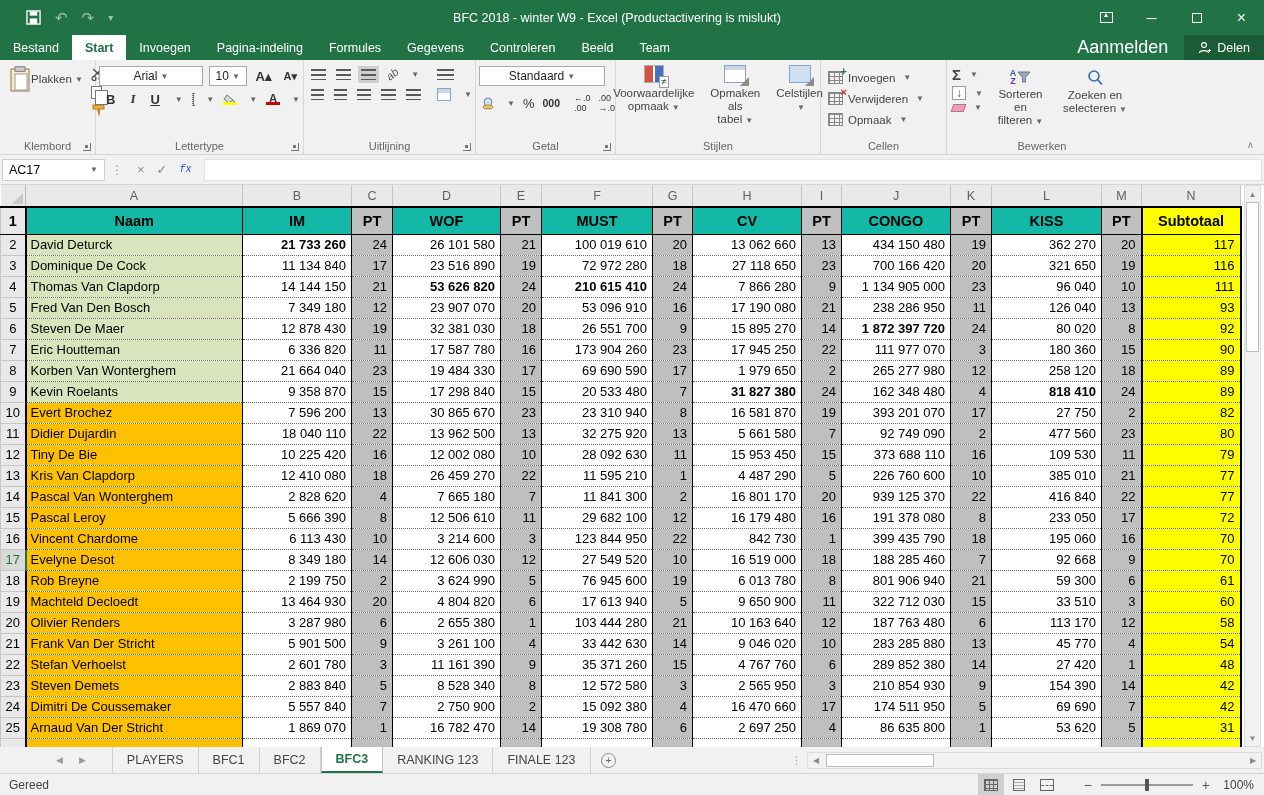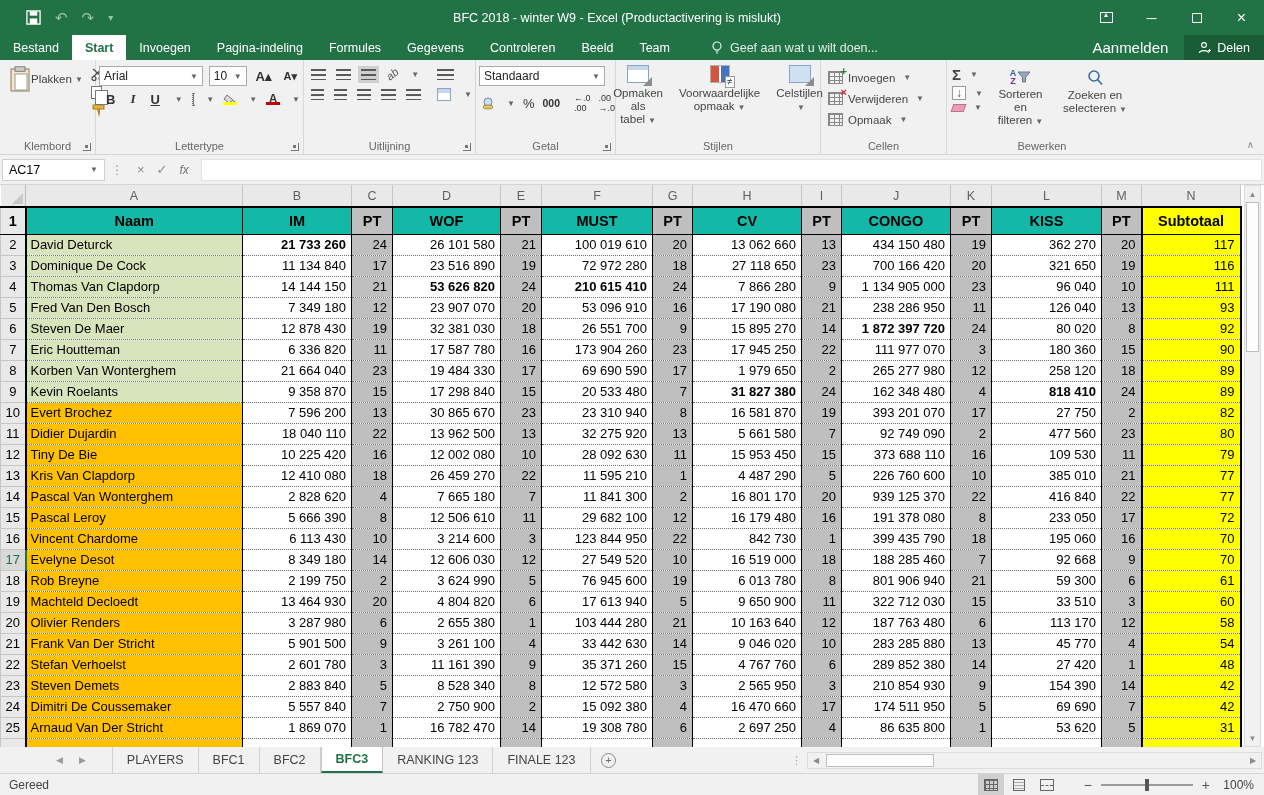--- a/index.html
+++ b/index.html
@@ -18,39 +18,39 @@
   .ribbon-display-icon { width:13px; height:11px; border:1px solid #fff; position:relative; }
   .ribbon-display-icon:before { content:"▴"; position:absolute; top:-3px; left:3px; font-size:8px; }
   .maxbox { width:10px; height:10px; border:1px solid #fff; }
 
   
   .tabrow { height:25px; background:#217346; display:flex; align-items:stretch; color:#fff; }
   .rtab { padding:0 13px; display:flex; align-items:center; font-size:12.5px; cursor:default; }
   .rtab.active { background:#fff; color:#217346; font-weight:bold; }
   .searchbox { display:flex; align-items:center; gap:7px; margin-left:28px; font-size:12.5px; color:#e4efe8; }
   .tab-spacer { flex:1; }
-  .signin { font-size:15px; display:flex; align-items:center; padding:0 16px; }
+  .signin { font-size:18px; display:flex; align-items:center; padding:0 16px; }
   .sharebtn { background:#1a5c35; display:flex; align-items:center; gap:6px; padding:0 14px; font-size:12.5px; }
 
   
   .ribbon { height:95px; background:#f1f1f1; border-bottom:1px solid #d5d5d5;
             display:flex; align-items:stretch; position:relative; font-size:11.5px; color:#444; }
   .rgroup { display:flex; flex-direction:column; border-right:1px solid #d8d8d8; padding:2px 3px 0 3px; position:relative; }
   .rgroup-body { flex:1; display:flex; align-items:flex-start; }
   .rgroup-label { height:17px; text-align:left; font-size:11px; color:#666;
                   display:flex; align-items:center; justify-content:center; position:relative; }
   .launcher { position:absolute; right:1px; bottom:3px; width:8px; height:8px;
               border-right:1px solid #777; border-bottom:1px solid #777; }
   .launcher:before { content:""; position:absolute; right:2px; bottom:2px; width:3px; height:3px; background:#777; }
   .bigbtn { display:flex; flex-direction:row; align-items:center; justify-content:flex-start;
             padding:4px 6px 0 6px; text-align:center; line-height:13px; }
   .smallcol { display:flex; flex-direction:column; gap:5px; padding:6px 2px; }
   .rowline { display:flex; align-items:center; gap:6px; }
   .combo { background:#fff; border:1px solid #ababab; height:20px; display:flex; align-items:center;
-           padding:0 4px; font-size:12px; color:#222; justify-content:space-between; }
+           padding:0 4px; font-size:12px; color:#222; justify-content:center; }
   .caret { font-size:8px; color:#666; margin-left:3px; }
   .fmtletter { font-weight:bold; font-size:13px; color:#333; padding:0 3px; }
   .ul-letter { text-decoration:underline; }
   .it-letter { font-style:italic; font-family:"Liberation Serif", serif; }
   .colorbar { display:inline-block; width:14px; height:3px; margin-top:-2px; }
   .lines { display:inline-block; width:15px; height:11px;
            background:repeating-linear-gradient(#595959 0 2px, transparent 2px 5px); }
   .lines.sel { outline:3px solid #cfcfcf; background-color:#cfcfcf; }
   .border-ic { display:inline-block; width:13px; height:13px; border:1px dotted #777; position:relative; }
   .border-ic:before { content:""; position:absolute; left:50%; top:0; bottom:0; border-left:1px dotted #777; }
@@ -64,21 +64,21 @@
   .sigma { font-size:15px; font-weight:bold; color:#444; }
   .collapse-chevron { position:absolute; right:10px; bottom:4px; color:#888; font-size:10px; }
 
   
   .formulabar { height:30px; background:#f1f1f1; border-bottom:1px solid #d5d5d5;
                 display:flex; align-items:center; padding:3px 2px; gap:4px; }
   .namebox { width:103px; height:22px; background:#fff; border:1px solid #d0d0d0;
              display:flex; align-items:center; justify-content:space-between; padding:0 6px; font-size:12.5px; }
   .fdots { color:#999; font-size:12px; padding:0 2px; }
   .fbtns { display:flex; align-items:center; gap:12px; padding:0 8px; color:#8a8a8a; font-size:13px; }
-  .fx { font-style:italic; font-family:Liberation Sans, sans-serif; color:#737373; font-size:12px; }
+  .fx { font-style:italic; font-family:Liberation Mono, monospace; color:#1d4ed8; font-size:10px; }
   .formula-input { flex:1; height:22px; background:#fff; border:1px solid #e2e2e2; }
 
   
   .gridwrap { position:relative; height:562px; background:#fff; overflow:hidden; }
   table#sheet-table { border-collapse:collapse; table-layout:fixed; }
   #sheet-table td { overflow:hidden; white-space:nowrap; }
   .r-letters td { height:22px; }
   .colletter { background:#e9e9e9; border:1px solid #c6c6c6; border-top:none; color:#5f5f5f;
                text-align:center; font-size:12.5px; }
   .corner { background:#e9e9e9; border-right:1px solid #b9b9b9; border-bottom:1px solid #b9b9b9; position:relative; }
@@ -210,28 +210,20 @@
 <div class="tabrow">
   <span class="rtab">Bestand</span>
   <span class="rtab active">Start</span>
   <span class="rtab">Invoegen</span>
   <span class="rtab">Pagina-indeling</span>
   <span class="rtab">Formules</span>
   <span class="rtab">Gegevens</span>
   <span class="rtab">Controleren</span>
   <span class="rtab">Beeld</span>
   <span class="rtab">Team</span>
-  <span class="searchbox">
-    <svg class="bulb-svg" width="12" height="14" viewBox="0 0 12 14">
-      <circle cx="6" cy="5" r="4" fill="none" stroke="#e4efe8" stroke-width="1.2"></circle>
-      <line x1="4.5" y1="10" x2="7.5" y2="10" stroke="#e4efe8" stroke-width="1.2"></line>
-      <line x1="5" y1="12" x2="7" y2="12" stroke="#e4efe8" stroke-width="1.2"></line>
-    </svg>
-    <span>Geef aan wat u wilt doen...</span>
-  </span>
   <span class="tab-spacer"></span>
   <span class="signin">Aanmelden</span>
   <span class="sharebtn">
     <svg class="person-svg" width="13" height="13" viewBox="0 0 13 13">
       <circle cx="6" cy="4" r="2.4" fill="none" stroke="#fff" stroke-width="1.1"></circle>
       <path d="M1.5 12 C1.5 8.8 10.5 8.8 10.5 12" fill="none" stroke="#fff" stroke-width="1.1"></path>
       <line x1="10" y1="9.5" x2="13" y2="9.5" stroke="#fff" stroke-width="1"></line>
       <line x1="11.5" y1="8" x2="11.5" y2="11" stroke="#fff" stroke-width="1"></line>
     </svg>
     <span>Delen</span>
@@ -361,26 +353,26 @@
     </div>
     <div class="rgroup-label">
         <span>Getal</span>
         <span class="launcher"></span>
       </div>
   </div>
 
   <div class="rgroup" style="width:205px">
     <div class="rgroup-body" style="justify-content:center;gap:2px">
       <div class="stylebtn">
+        <span class="cond-ic"></span>
+        <span style="margin-top:4px"><span>Voorwaardelijke</span><br><span>opmaak</span><span class="caret">▼</span></span>
+      </div>
+      <div class="stylebtn">
         <span class="tbl-ic brush-corner"></span>
         <span style="margin-top:4px"><span>Opmaken</span><br><span>als tabel</span><span class="caret">▼</span></span>
-      </div>
-      <div class="stylebtn">
-        <span class="cond-ic"></span>
-        <span style="margin-top:4px"><span>Voorwaardelijke</span><br><span>opmaak</span><span class="caret">▼</span></span>
       </div>
       <div class="stylebtn">
         <span class="tbl-ic brush-corner" style="background:#cfe0f2;border-color:#8aa4c8"></span>
         <span style="margin-top:4px"><span>Celstijlen</span><br><span class="caret">▼</span></span>
       </div>
     </div>
     <div class="rgroup-label">
         <span>Stijlen</span>
       </div>
   </div>

